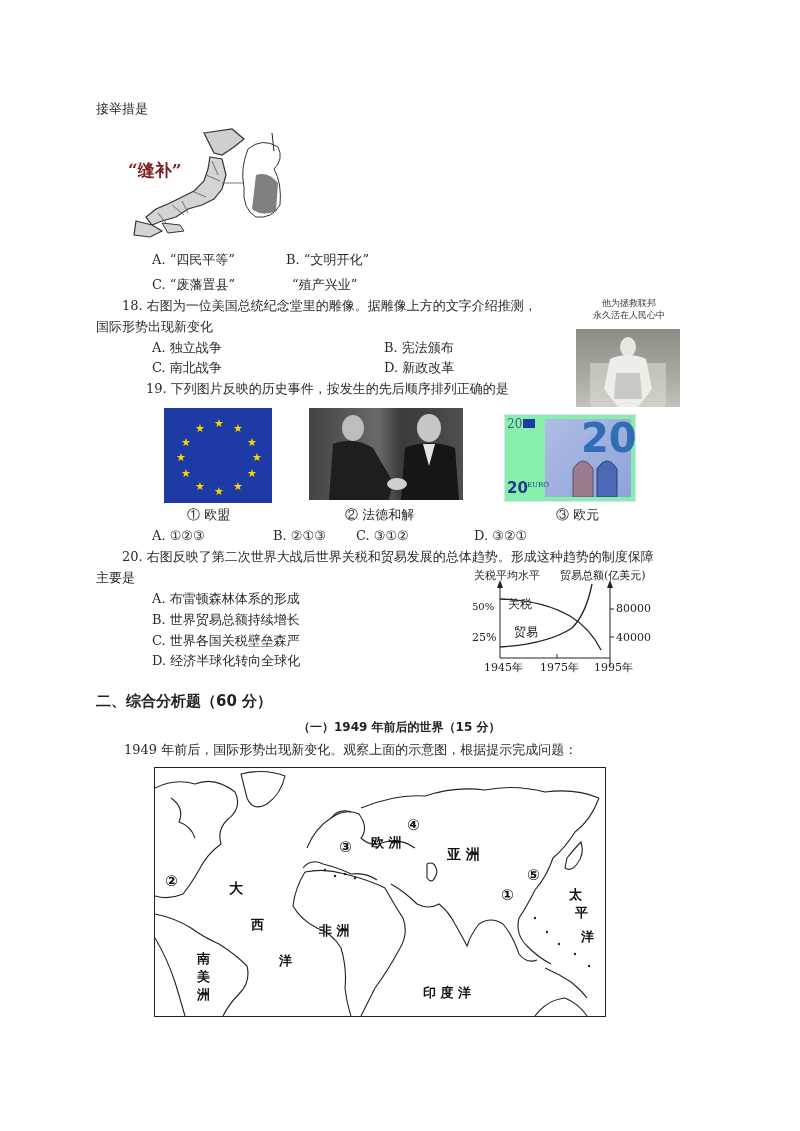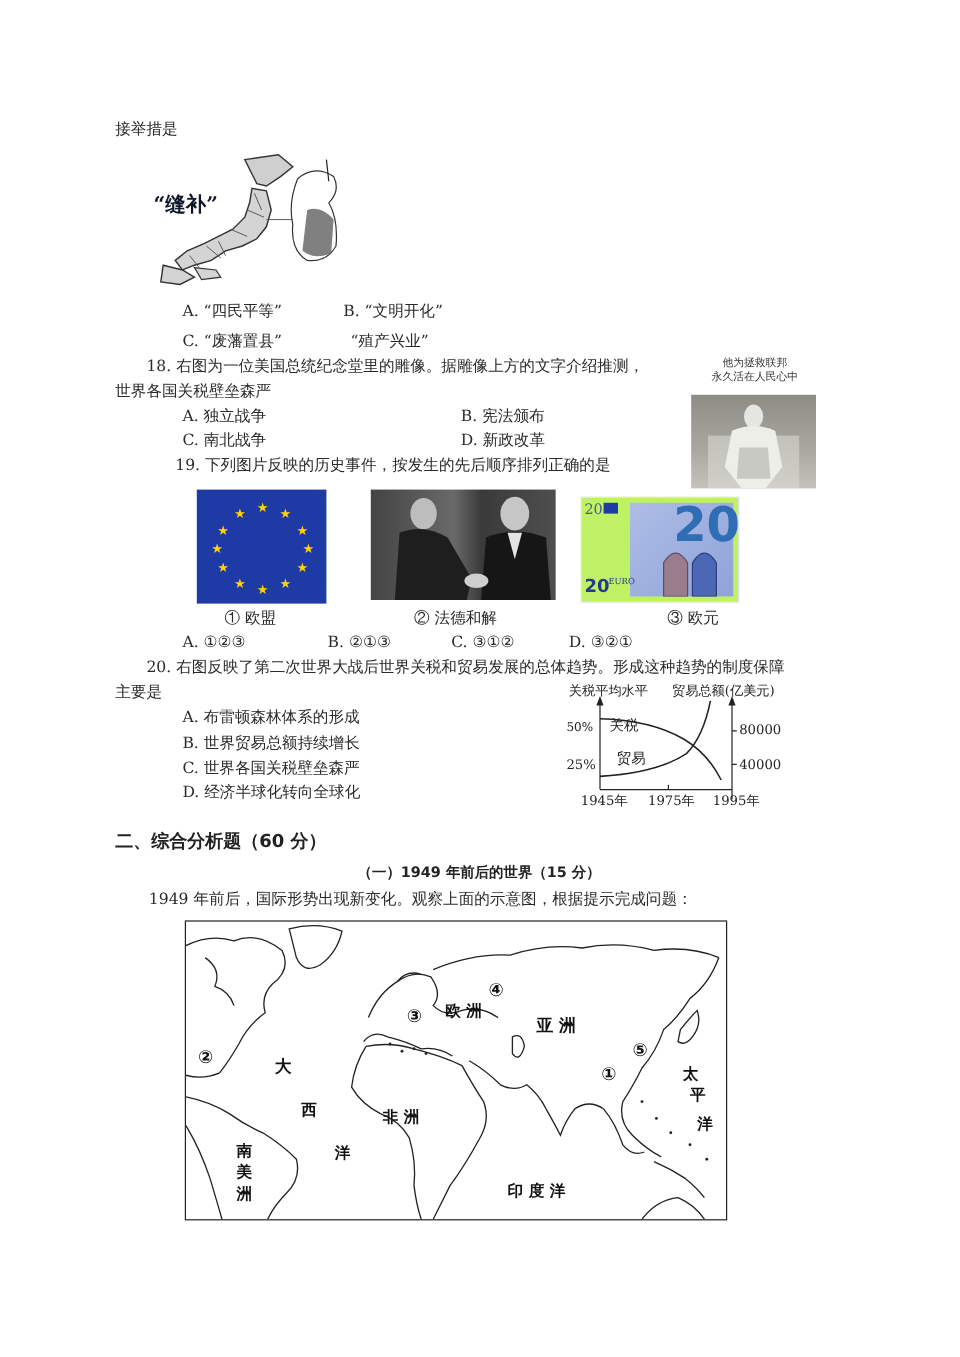--- a/index.html
+++ b/index.html
@@ -28,30 +28,30 @@
     <path d="M88 32 L100 34 L104 50 L100 64 L92 74 L80 80 L66 84 L54 92 L40 96 L30 100 L24 92 L34 84 L48 78 L60 72 L72 66 L82 56 L86 44 Z" fill="#d4d4d4" stroke="#333" stroke-width="1.2"></path>
     <path d="M14 96 L30 100 L40 106 L28 112 L12 110 Z" fill="#d4d4d4" stroke="#333" stroke-width="1.2"></path>
     <path d="M40 98 L58 100 L62 106 L46 108 Z" fill="#d4d4d4" stroke="#333" stroke-width="1"></path>
     <path d="M90 36 L96 50 M84 50 L98 56 M70 66 L84 72 M50 80 L62 90 M36 88 L44 98 M60 76 L66 88" stroke="#555" stroke-width="0.8" fill="none"></path>
     <line x1="100" y1="58" x2="124" y2="58" stroke="#555" stroke-width="0.8"></line>
 
     <path d="M126 24 Q140 12 156 22 Q162 34 152 44 Q160 58 158 80 Q150 94 134 92 Q120 84 122 62 Q118 44 126 24 Z" fill="#fff" stroke="#333" stroke-width="1"></path>
     <path d="M134 50 Q146 46 156 58 L154 86 Q140 92 130 84 Z" fill="#555" opacity="0.75"></path>
     <line x1="150" y1="8" x2="152" y2="26" stroke="#222" stroke-width="1"></line>
   </svg>
-  <div class="abs" style="left:6px;top:34px;font-size:17px;font-weight:bold;font-family:'DejaVu Serif',serif;color:#0f172a;">“缝补”</div>
+  <div class="abs" style="left:6px;top:34px;font-size:17px;font-weight:bold;font-family:'DejaVu Serif',serif;color:#7f1d1d;">“缝补”</div>
 </div>
 
 <div class="abs txt" style="left:152px;top:251px;">A. “四民平等”</div>
 <div class="abs txt" style="left:286px;top:251px;">B. “文明开化”</div>
 <div class="abs txt" style="left:152px;top:276px;">C. “废藩置县”</div>
 <div class="abs txt" style="left:292px;top:276px;">“殖产兴业”</div>
 
 <div class="abs txt" style="left:122px;top:297px;">18. 右图为一位美国总统纪念堂里的雕像。据雕像上方的文字介绍推测，</div>
-<div class="abs txt" style="left:96px;top:318px;">世界各国关税壁垒森严</div>
+<div class="abs txt" style="left:96px;top:318px;">国际形势出现新变化</div>
 <div class="abs txt" style="left:152px;top:339px;">A. 独立战争</div>
 <div class="abs txt" style="left:384px;top:339px;">B. 宪法颁布</div>
 <div class="abs txt" style="left:152px;top:359px;">C. 南北战争</div>
 <div class="abs txt" style="left:384px;top:359px;">D. 新政改革</div>
 
 <div class="abs" style="left:575px;top:297px;width:108px;text-align:center;font-size:9px;line-height:12px;color:#333;">
   <div>他为拯救联邦</div>
   <div>永久活在人民心中</div>
 </div>
 <div class="fig" style="left:576px;top:329px;width:104px;height:78px;background:linear-gradient(180deg,#8d8d86 0%,#a9a9a2 60%,#c3c3bc 100%);">
@@ -85,40 +85,40 @@
     <rect x="0" y="0" width="154" height="92" fill="#5a5a5a" opacity="0.3"></rect>
     <ellipse cx="44" cy="20" rx="11" ry="13" fill="#bdbdbd"></ellipse>
     <path d="M24 36 Q44 28 64 40 L84 74 L80 92 L20 92 Z" fill="#1e1e1e"></path>
     <ellipse cx="120" cy="20" rx="12" ry="14" fill="#c6c6c6"></ellipse>
     <path d="M96 40 Q120 30 146 40 L150 92 L92 92 Z" fill="#161616"></path>
     <path d="M114 36 L120 58 L126 36 Z" fill="#e4e4e4"></path>
     <ellipse cx="88" cy="76" rx="10" ry="6" fill="#cfcfcf"></ellipse>
   </svg>
 </div>
 
-<div class="fig" style="left:484px;top:414px;width:130px;height:86px;background:#bef264;border:1px solid #dfe3ef;">
+<div class="fig" style="left:504px;top:414px;width:130px;height:86px;background:#86efac;border:1px solid #dfe3ef;">
   <div class="abs" style="left:40px;top:4px;width:86px;height:78px;background:linear-gradient(135deg,#aebde6 0%,#8fa3d8 100%);"></div>
   <div class="abs" style="left:18px;top:4px;width:12px;height:9px;background:#1e3aa5;"></div>
   <div class="abs" style="left:2px;top:2px;font-size:12px;color:#4a5a8a;">20</div>
   <div class="abs" style="left:76px;top:0px;font-size:40px;font-weight:bold;color:#2f6db5;font-family:'DejaVu Sans',sans-serif;">20</div>
   <div class="abs" style="left:2px;top:64px;font-size:15px;font-weight:bold;color:#253a8a;font-family:'DejaVu Sans',sans-serif;">20</div>
   <div class="abs" style="left:22px;top:66px;font-size:7px;color:#253a8a;">EURO</div>
   <svg class="abs" style="left:66px;top:38px;" width="50" height="44" viewBox="0 0 50 44">
     <path d="M2 44 L2 16 Q12 0 22 16 L22 44 Z" fill="#9b7c8c" stroke="#5c4a6a" stroke-width="1"></path>
     <path d="M26 44 L26 16 Q36 0 46 16 L46 44 Z" fill="#4b67b5" stroke="#2a3f80" stroke-width="1"></path>
   </svg>
 </div>
 
 <div class="abs caption" style="left:187px;top:506px;">① 欧盟</div>
 <div class="abs caption" style="left:345px;top:506px;">② 法德和解</div>
 <div class="abs caption" style="left:556px;top:506px;">③ 欧元</div>
 
 <div class="abs txt" style="left:152px;top:527px;">A. ①②③</div>
 <div class="abs txt" style="left:253px;top:527px;margin-left:20px;">B. ②①③</div>
-<div class="abs txt" style="left:356px;top:527px;margin-left:20px;">C. ③①②</div>
+<div class="abs txt" style="left:356px;top:527px;">C. ③①②</div>
 <div class="abs txt" style="left:474px;top:527px;">D. ③②①</div>
 
 <div class="abs txt" style="left:122px;top:548px;">20. 右图反映了第二次世界大战后世界关税和贸易发展的总体趋势。形成这种趋势的制度保障</div>
 <div class="abs txt" style="left:96px;top:569px;">主要是</div>
 <div class="abs txt" style="left:152px;top:590px;">A. 布雷顿森林体系的形成</div>
 <div class="abs txt" style="left:152px;top:611px;">B. 世界贸易总额持续增长</div>
 <div class="abs txt" style="left:152px;top:632px;">C. 世界各国关税壁垒森严</div>
 <div class="abs txt" style="left:152px;top:652px;">D. 经济半球化转向全球化</div>
 
 <div class="fig" style="left:462px;top:566px;width:220px;height:112px;">

